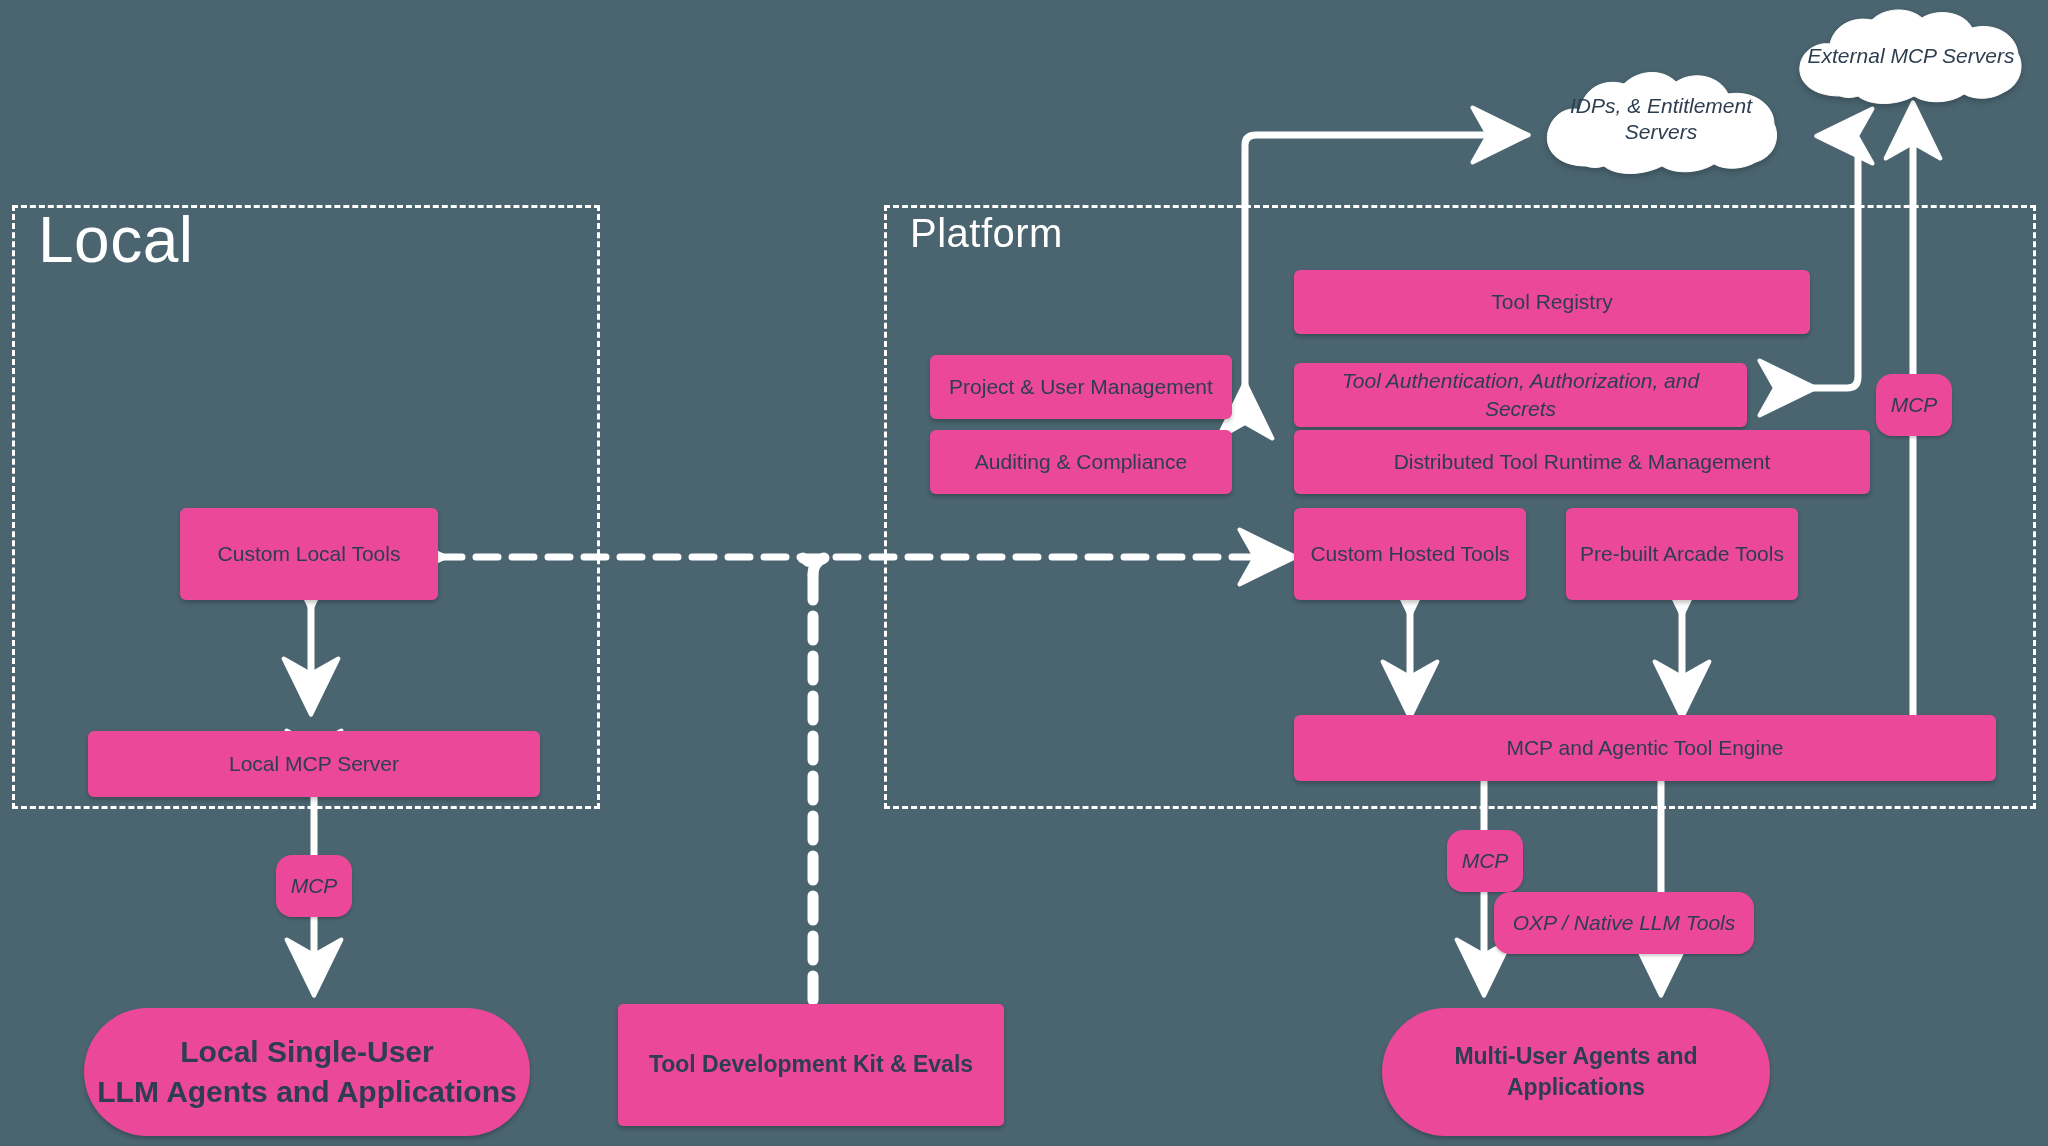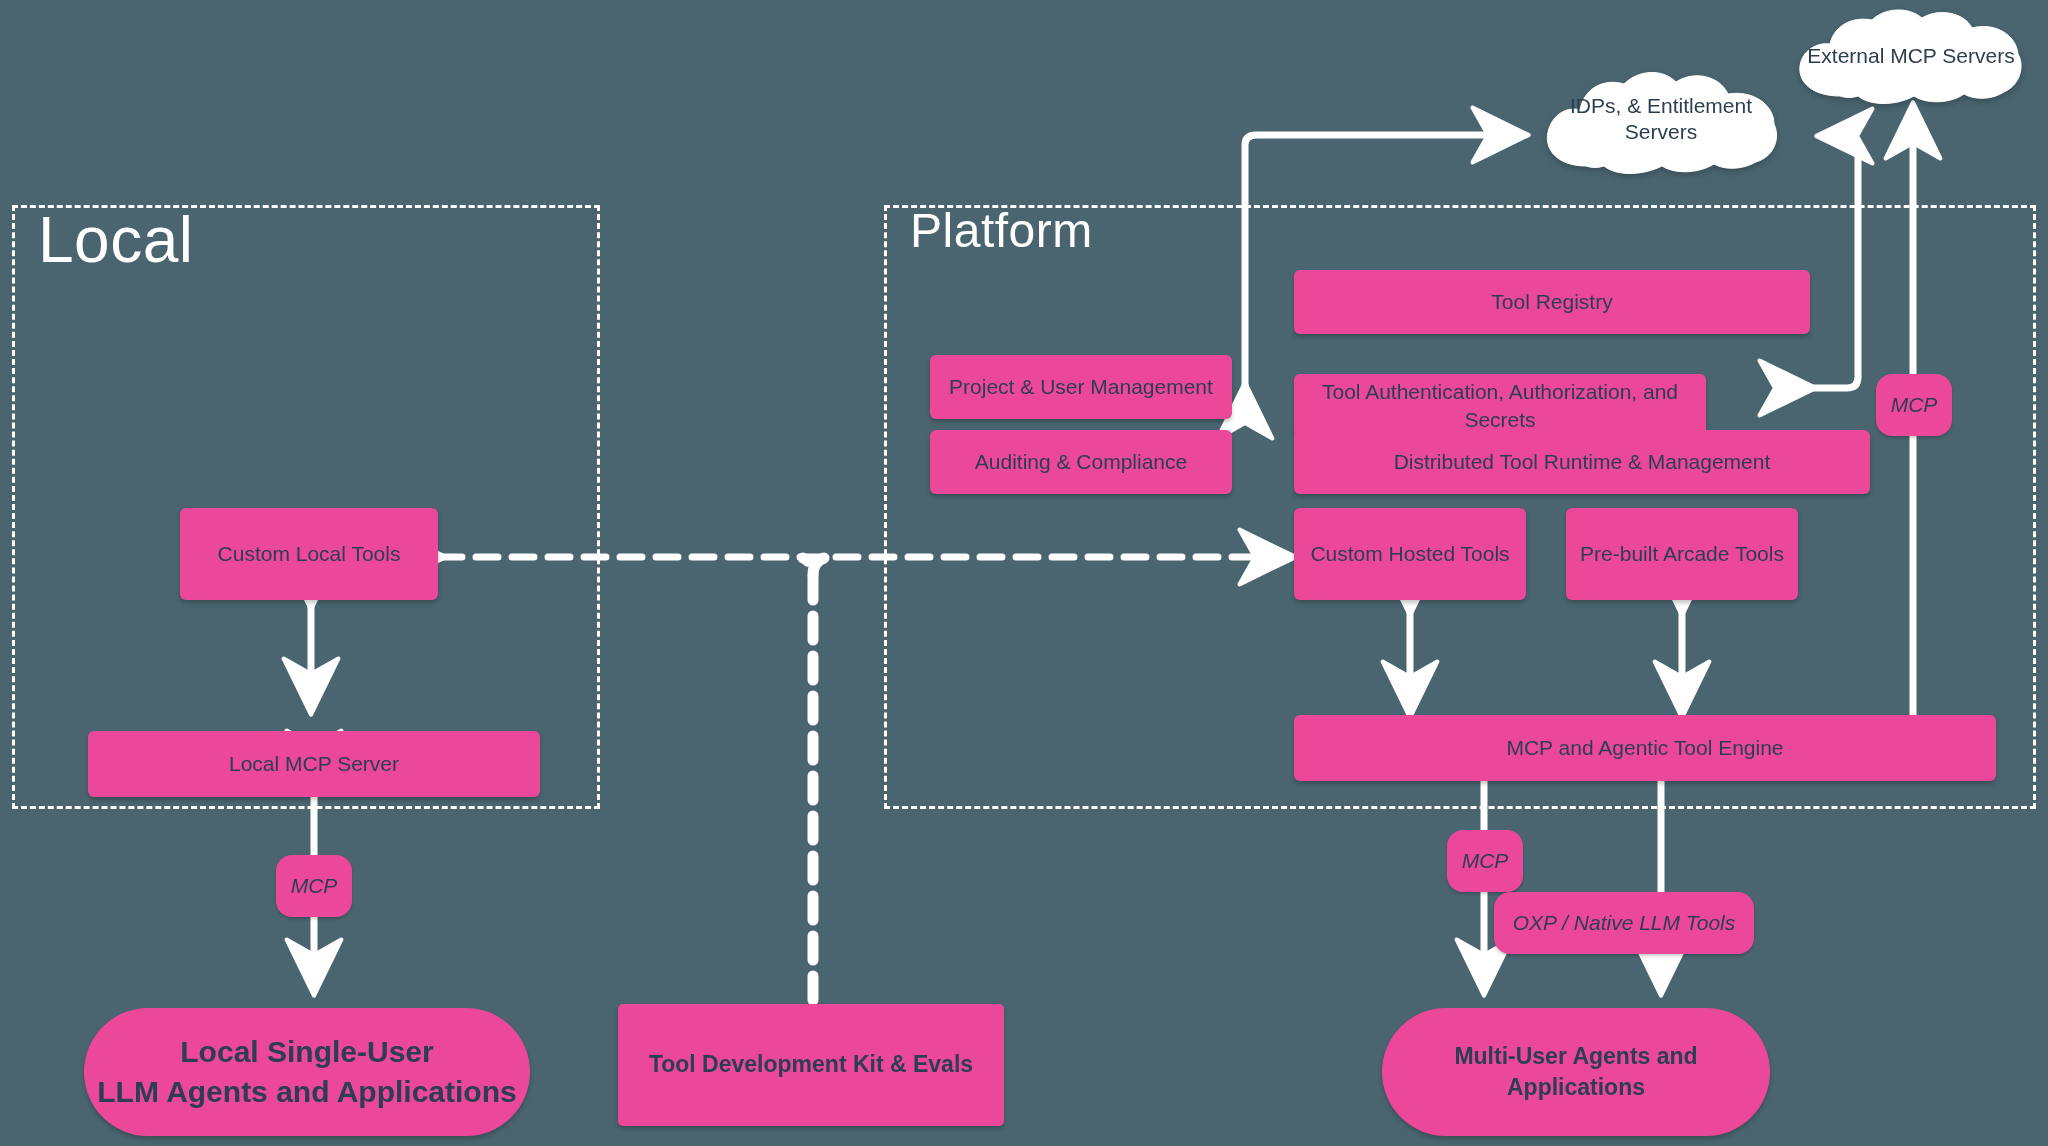--- a/index.html
+++ b/index.html
@@ -66,20 +66,21 @@
   .cloud {
     position: absolute;
     z-index: 10;
   }
   .cloud svg { display: block; filter: drop-shadow(0 3px 3px rgba(0,0,0,0.22)); }
   .cloud .cloud-label {
     position: absolute;
     left: 0; right: 0;
     text-align: center;
     color: #2c3e50;
+    font-style: italic;
     font-size: 21px;
     line-height: 1.3;
   }
 
   
   #wires {
     position: absolute;
     left: 0; top: 0;
     width: 2048px; height: 1146px;
     z-index: 4;
@@ -152,38 +153,38 @@
 
     <g>
       <path d="M1810,388 L1847,388 Q1858,388 1858,377 L1858,146 Q1858,136 1847,136 L1822,136" fill="none" stroke="#ffffff" stroke-width="7" marker-start="url(#ah2)" marker-end="url(#ah)"></path>
     </g>
   </svg>
 
   <div class="zone" style="left:12px; top:205px; width:588px; height:604px;"></div>
   <div class="zone-title" style="left:38px; top:203px; font-size:64px;">Local</div>
 
   <div class="zone" style="left:884px; top:205px; width:1152px; height:604px;"></div>
-  <div class="zone-title" style="left:910px; top:203px; font-size:48px;">Platform</div>
+  <div class="zone-title" style="left:910px; top:211px; font-size:40px;">Platform</div>
 
   <div class="node" style="left:180px; top:508px; width:258px; height:92px;">Custom Local Tools</div>
 
   <div class="node" style="left:88px; top:715px; width:452px; height:66px;margin-top:16px;">Local MCP Server</div>
 
   <div class="node pill" style="left:84px; top:1008px; width:446px; height:128px; flex-direction:column; font-weight:bold; font-size:30px;">
     <span>Local Single-User</span>
     <span>LLM Agents and Applications</span>
   </div>
 
   <div class="node" style="left:930px; top:355px; width:302px; height:64px;">Project &amp; User Management</div>
 
   <div class="node" style="left:930px; top:430px; width:302px; height:64px;">Auditing &amp; Compliance</div>
 
   <div class="node" style="left:1294px; top:270px; width:516px; height:64px;">Tool Registry</div>
 
-  <div class="node" style="left:1294px; top:374px; width:412px; height:64px;">Tool Authentication, Authorization, and Secrets</div>
+  <div class="node" style="left:1294px; top:363px; width:453px; height:64px;font-style:italic;">Tool Authentication, Authorization, and Secrets</div>
 
   <div class="node" style="left:1294px; top:430px; width:576px; height:64px;">Distributed Tool Runtime &amp; Management</div>
 
   <div class="node" style="left:1294px; top:508px; width:232px; height:92px;">Custom Hosted Tools</div>
 
   <div class="node" style="left:1566px; top:508px; width:232px; height:92px;">Pre-built Arcade Tools</div>
 
   <div class="node" style="left:1294px; top:715px; width:702px; height:66px;">MCP and Agentic Tool Engine</div>
 
   <div class="node pill" style="left:1382px; top:1008px; width:388px; height:128px; flex-direction:column; font-weight:bold; font-size:23px;">

